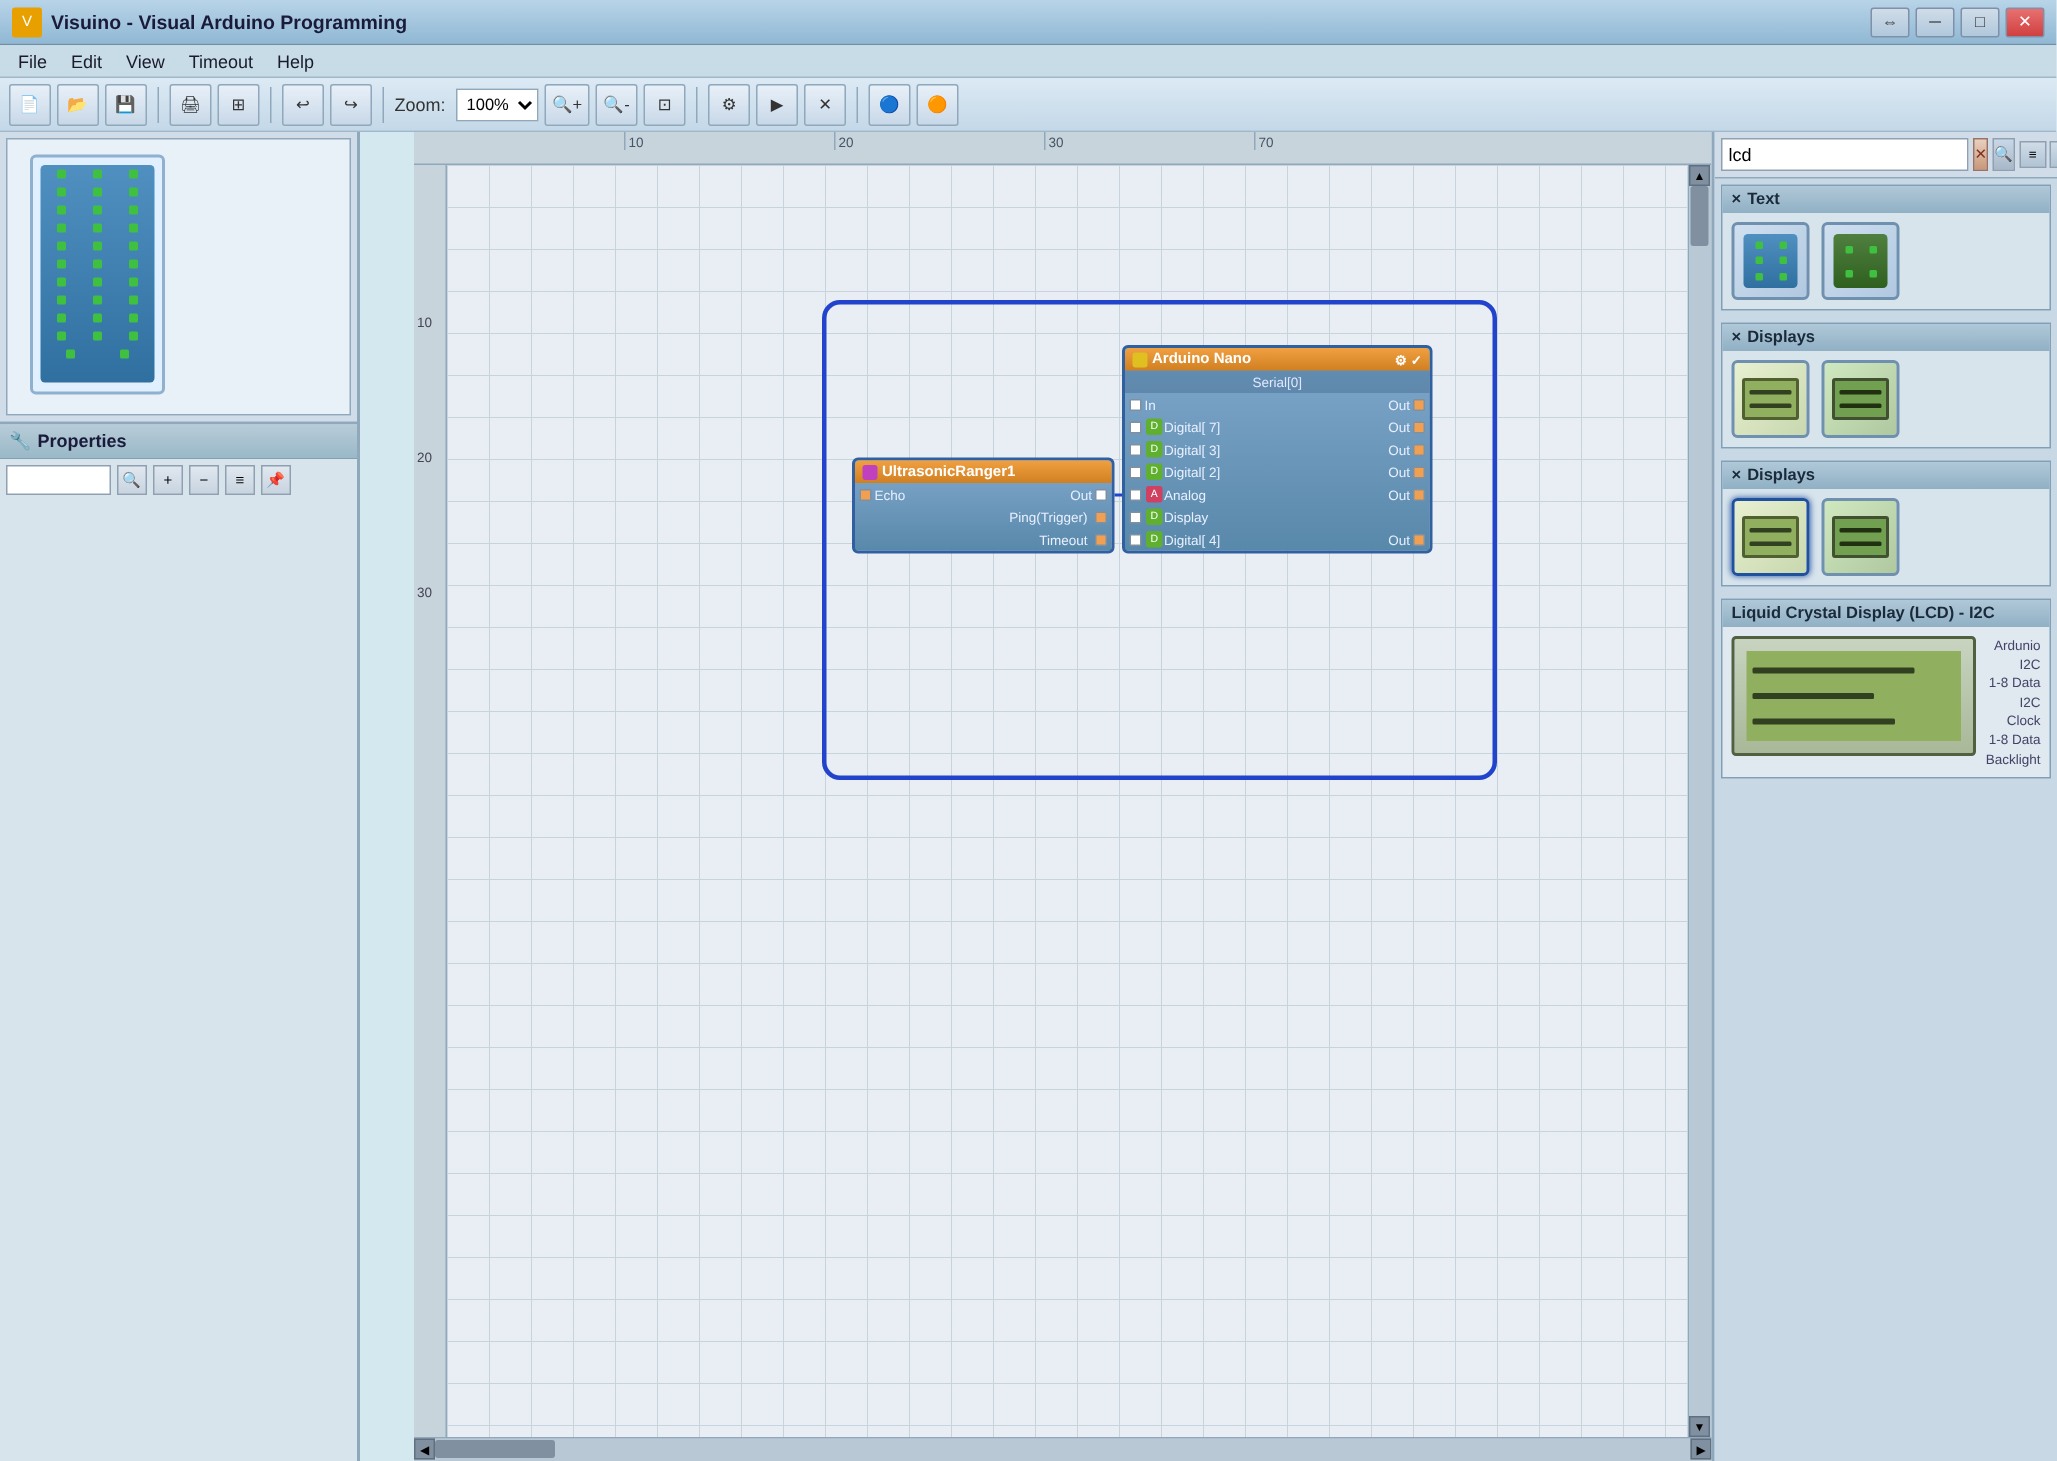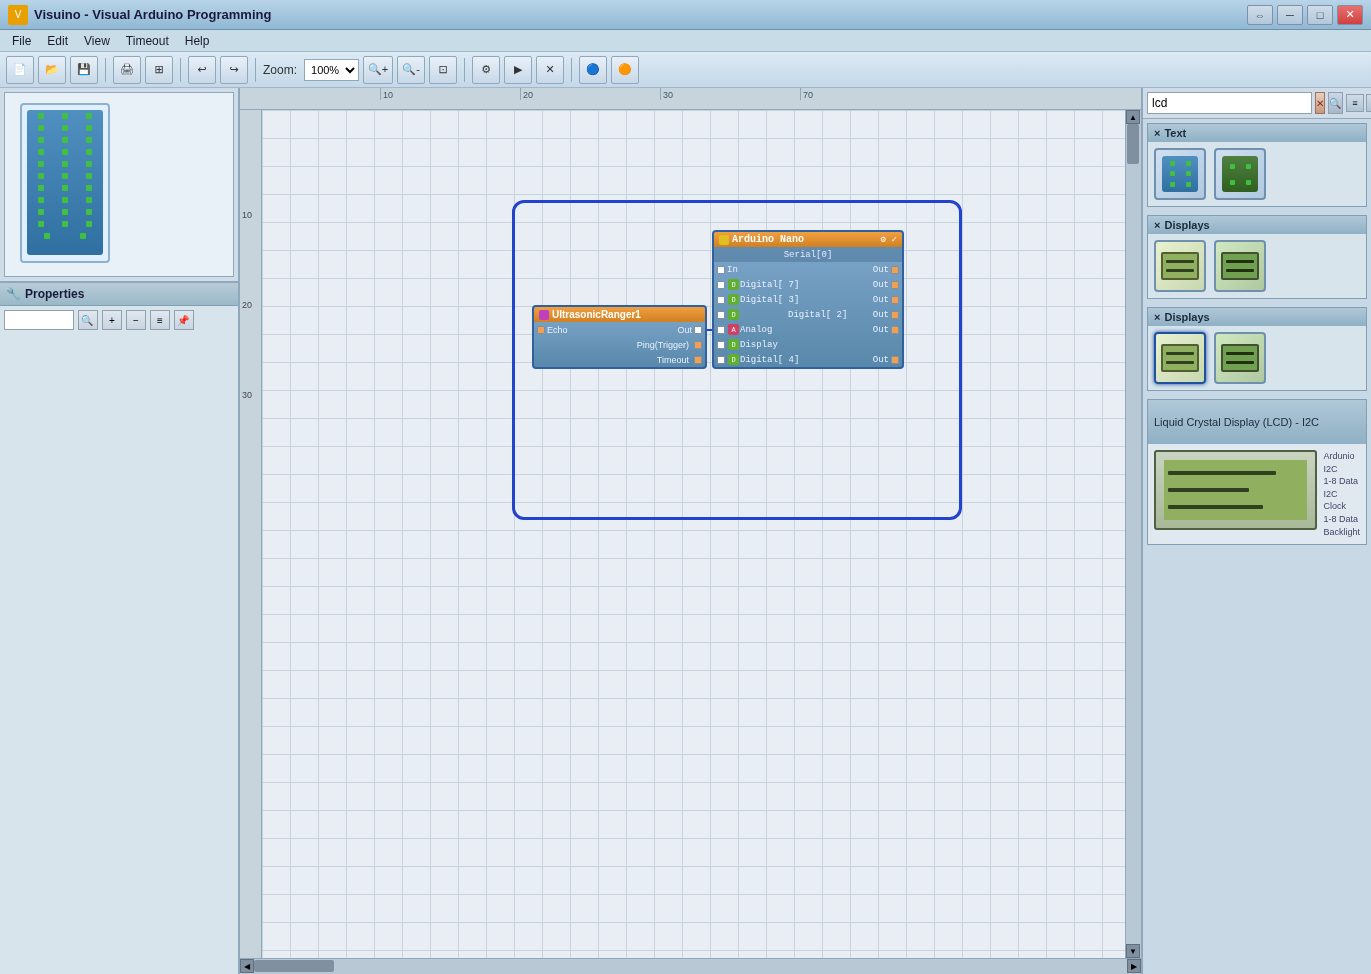--- a/index.html
+++ b/index.html
@@ -100,20 +100,21 @@
       gap: 4px;
     }
     #prop-search-input { width: 70px; height: 20px; border: 1px solid #90a0b0; padding: 0 3px; font-size: 11px; background: white; }
     .prop-icon-btn { width: 20px; height: 20px; background: linear-gradient(to bottom, #e0e8f0, #c8d4e0); border: 1px solid #90a0b0; cursor: pointer; display: flex; align-items: center; justify-content: center; font-size: 10px; }
 
     
     #canvas-area {
       flex: 1;
       display: flex;
       flex-direction: column;
+      padding-left: 36px;
     }
 
     #canvas-and-right {
       display: flex;
       flex: 1;
       overflow: hidden;
     }
 
     
     #main-canvas {
@@ -239,23 +240,23 @@
     .lcd-line { height: 3px; background: #304020; border-radius: 1px; }
 
     
     .lcd-preview-card {
       margin: 4px;
       border: 1px solid #80a0b8;
       background: #e0e8f0;
     }
     .lcd-preview-title {
       background: linear-gradient(to bottom, #b0c8d8, #90b0c4);
-      padding: 16px 6px;
+      padding: 3px 6px;
       font-size: 11px;
-      font-weight: normal;
+      font-weight: bold;
       color: #1a2a3a;
     }
     .lcd-preview-content {
       padding: 6px;
     }
     .lcd-preview-img {
       width: 200px;
       height: 80px;
       background: linear-gradient(to bottom, #c8d4c0, #a8b898);
       border: 2px solid #506040;
@@ -275,22 +276,21 @@
       justify-content: space-around;
       padding: 4px;
     }
     .lcd-preview-text-line { height: 4px; background: #304020; border-radius: 1px; margin: 2px 0; }
 
     
     #arduino-nano-node {
       position: absolute;
       left: 450px;
       top: 120px;
-      width: 192px;
-      font-family: Liberation Mono, monospace;
+      width: 207px;
     }
     #ultrasonic-node {
       position: absolute;
       left: 270px;
       top: 195px;
       width: 175px;
     }
     .selection-border {
       position: absolute;
       left: 250px;
@@ -539,21 +539,21 @@
                 <span class="pin-sq left"></span>
                 <span class="green-icon">D</span>
                 <span style="font-size:9px;flex:1;">Digital[ 3]</span>
                 <span style="font-size:9px;">Out</span>
                 <span class="pin-sq right orange-sq"></span>
               </div>
 
               <div class="node-row node-row-pins">
                 <span class="pin-sq left"></span>
                 <span class="green-icon">D</span>
-                <span style="font-size:9px;flex:1;margin-left:48px;">Digital[ 2]</span>
+                <span style="font-size:9px;flex:1;">Digital[ 2]</span>
                 <span style="font-size:9px;">Out</span>
                 <span class="pin-sq right orange-sq"></span>
               </div>
 
               <div class="node-row node-row-pins">
                 <span class="pin-sq left"></span>
                 <span class="green-icon" style="background:#d04060;">A</span>
                 <span style="font-size:9px;">Analog</span>
                 <span style="flex:1;"></span>
                 <span style="font-size:9px;">Out</span>
@@ -720,21 +720,21 @@
         <div class="lcd-preview-title">Liquid Crystal Display (LCD) - I2C</div>
         <div class="lcd-preview-content">
           <div style="display:flex;gap:6px;">
             <div class="lcd-preview-img">
               <div class="lcd-preview-screen">
                 <div class="lcd-preview-text-line" style="width:80%;"></div>
                 <div class="lcd-preview-text-line" style="width:60%;"></div>
                 <div class="lcd-preview-text-line" style="width:70%;"></div>
               </div>
             </div>
-            <div style="font-size:9px;color:#446;line-height:1.4;">
+            <div style="font-size:9px;color:#446;line-height:1.4;text-align:right;">
               Ardunio<br>I2C<br>1-8 Data<br>I2C Clock<br>1-8 Data<br>Backlight
             </div>
           </div>
         </div>
       </div>
     </div>
 
   </div>
 
 </div>

